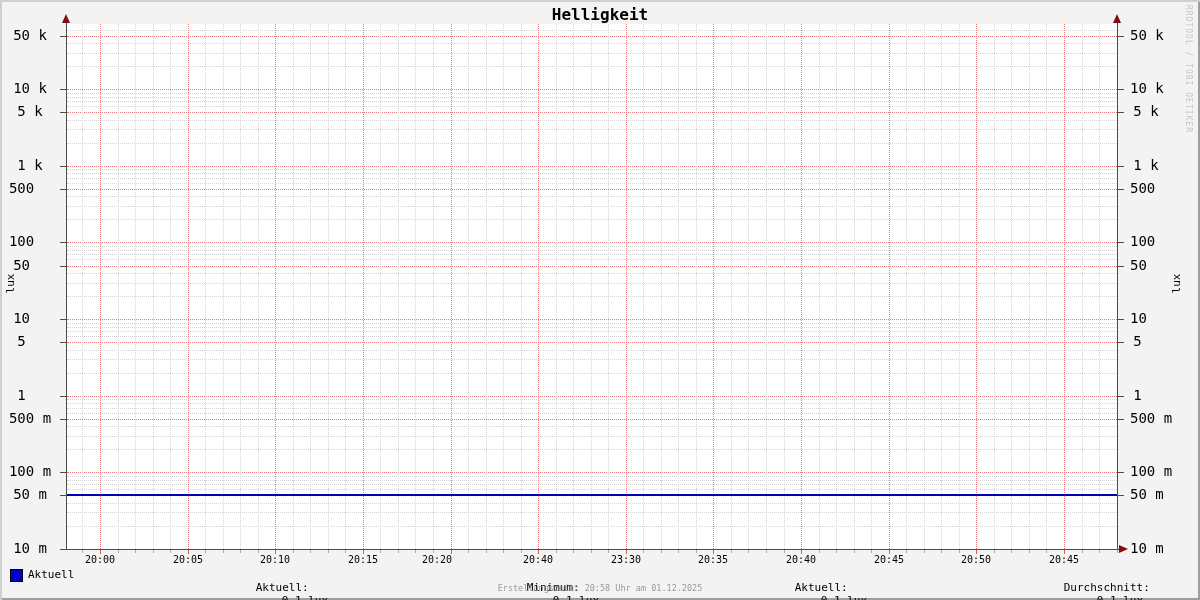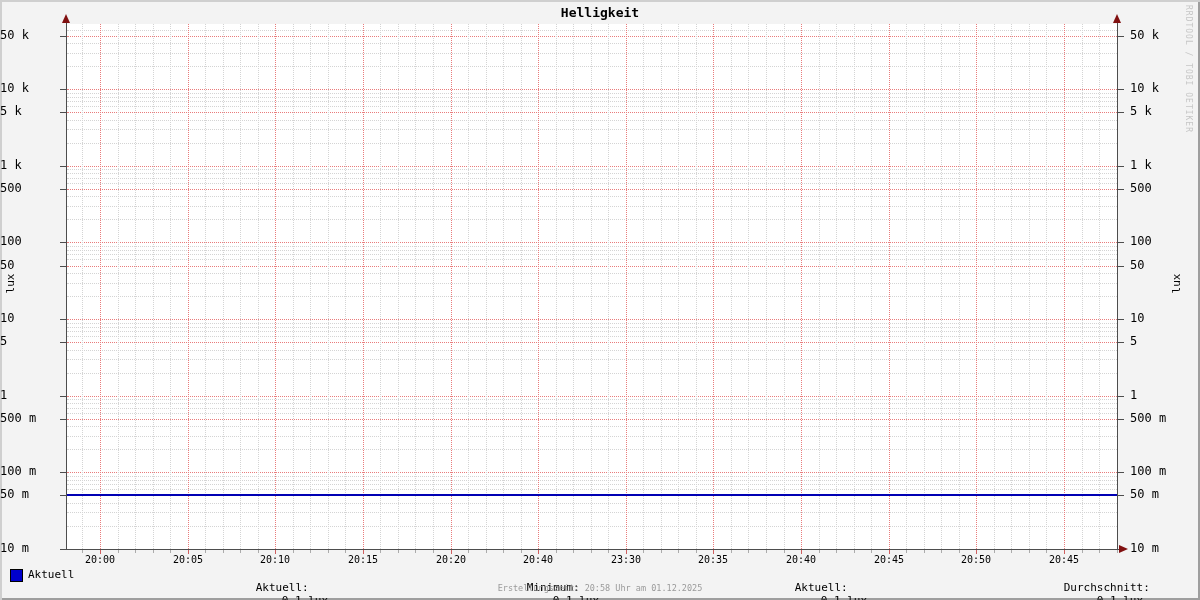--- a/index.html
+++ b/index.html
@@ -5,37 +5,37 @@
   html,body{margin:0;padding:0;background:#fff;}
   #graph{
     position:relative;width:1200px;height:600px;
     background:#f3f3f3;overflow:hidden;
     font-family:"DejaVu Sans Mono","Liberation Mono",monospace;
     box-shadow: inset 2px 0 0 #cfcfcf, inset 0 2px 0 #cfcfcf,
                 inset -2px 0 0 #9e9e9e, inset 0 -2px 0 #9e9e9e;
   }
   #title{
     position:absolute;top:5px;left:0;width:100%;text-align:center;
-    font-size:13px;font-weight:bold;color:#000;
+    font-size:16px;font-weight:bold;color:#000;
   }
   #plot-canvas{position:absolute;left:67px;top:24px;width:1050px;height:525px;background:#fff;}
   #plot-area{position:absolute;left:0;top:0;width:1200px;height:600px;}
   .hgrid{position:absolute;left:67px;width:1050px;height:0;border-top:1px dotted #d4d4d4;}
   .hgrid.major{border-top-color:#e97c7c;}
   .vgrid{position:absolute;top:24px;height:525px;width:0;border-left:1px dotted #d4d4d4;}
   .vgrid.major{border-left-color:#e97c7c;}
   .axisline{position:absolute;background:#4d4d4d;}
   .ytick{position:absolute;width:6px;height:1px;background:#4d4d4d;}
   .xtick{position:absolute;width:1px;height:3px;background:#ababab;}
   .xtick.major{background:#cf6060;height:4px;}
   .arrow-up{position:absolute;width:0;height:0;border-left:4px solid transparent;
     border-right:4px solid transparent;border-bottom:9px solid #801010;}
   .arrow-right{position:absolute;width:0;height:0;border-top:4px solid transparent;
     border-bottom:4px solid transparent;border-left:9px solid #801010;}
-  .ylab{position:absolute;left:0;width:60px;text-align:left;font-size:12px;
+  .ylab{position:absolute;left:0;width:60px;text-align:center;font-size:14px;
     line-height:11px;color:#000;white-space:pre;}
   .ylab.right{left:1130px;width:32px;}
   .xlab{position:absolute;width:50px;text-align:center;font-size:10px;line-height:11px;
     top:554px;color:#000;white-space:pre;}
   .axis-unit{position:absolute;width:40px;text-align:center;font-size:11px;color:#000;
     transform:rotate(-90deg);}
   #unit-left{left:-10px;top:277px;}
   #unit-right{left:1156px;top:277px;}
   #watermark{
     position:absolute;left:1184px;top:5px;
@@ -294,21 +294,21 @@
       <div class="xtick major" style="left: 1064px; top: 550px;"></div>
       <div class="vgrid" style="left: 1082px;"></div>
       <div class="xtick" style="left: 1082px; top: 550px;"></div>
       <div class="vgrid" style="left: 1099px;"></div>
       <div class="xtick" style="left: 1099px; top: 550px;"></div>
       <div class="xtick" style="left: 1117px; top: 550px;"></div>
       <div class="xlab" style="left: 75px;">20:00</div>
       <div class="xlab" style="left: 163px;">20:05</div>
       <div class="xlab" style="left: 250px;">20:10</div>
       <div class="xlab" style="left: 338px;">20:15</div>
-      <div class="xlab" style="left: 426px;">20:20</div>
+      <div class="xlab" style="left: 402px; text-align: right;">20:20</div>
       <div class="xlab" style="left: 513px;">20:40</div>
       <div class="xlab" style="left: 601px;">23:30</div>
       <div class="xlab" style="left: 688px;">20:35</div>
       <div class="xlab" style="left: 776px;">20:40</div>
       <div class="xlab" style="left: 864px;">20:45</div>
       <div class="xlab" style="left: 951px;">20:50</div>
       <div class="xlab" style="left: 1039px;">20:45</div>
       <div class="" style="position: absolute; left: 67px; width: 1050px; top: 494px; height: 2px; background: rgb(0, 0, 180);"></div>
       <div class="axisline" style="left: 66px; top: 22px; width: 1px; height: 528px;"></div>
       <div class="axisline" style="left: 1117px; top: 22px; width: 1px; height: 528px;"></div>

